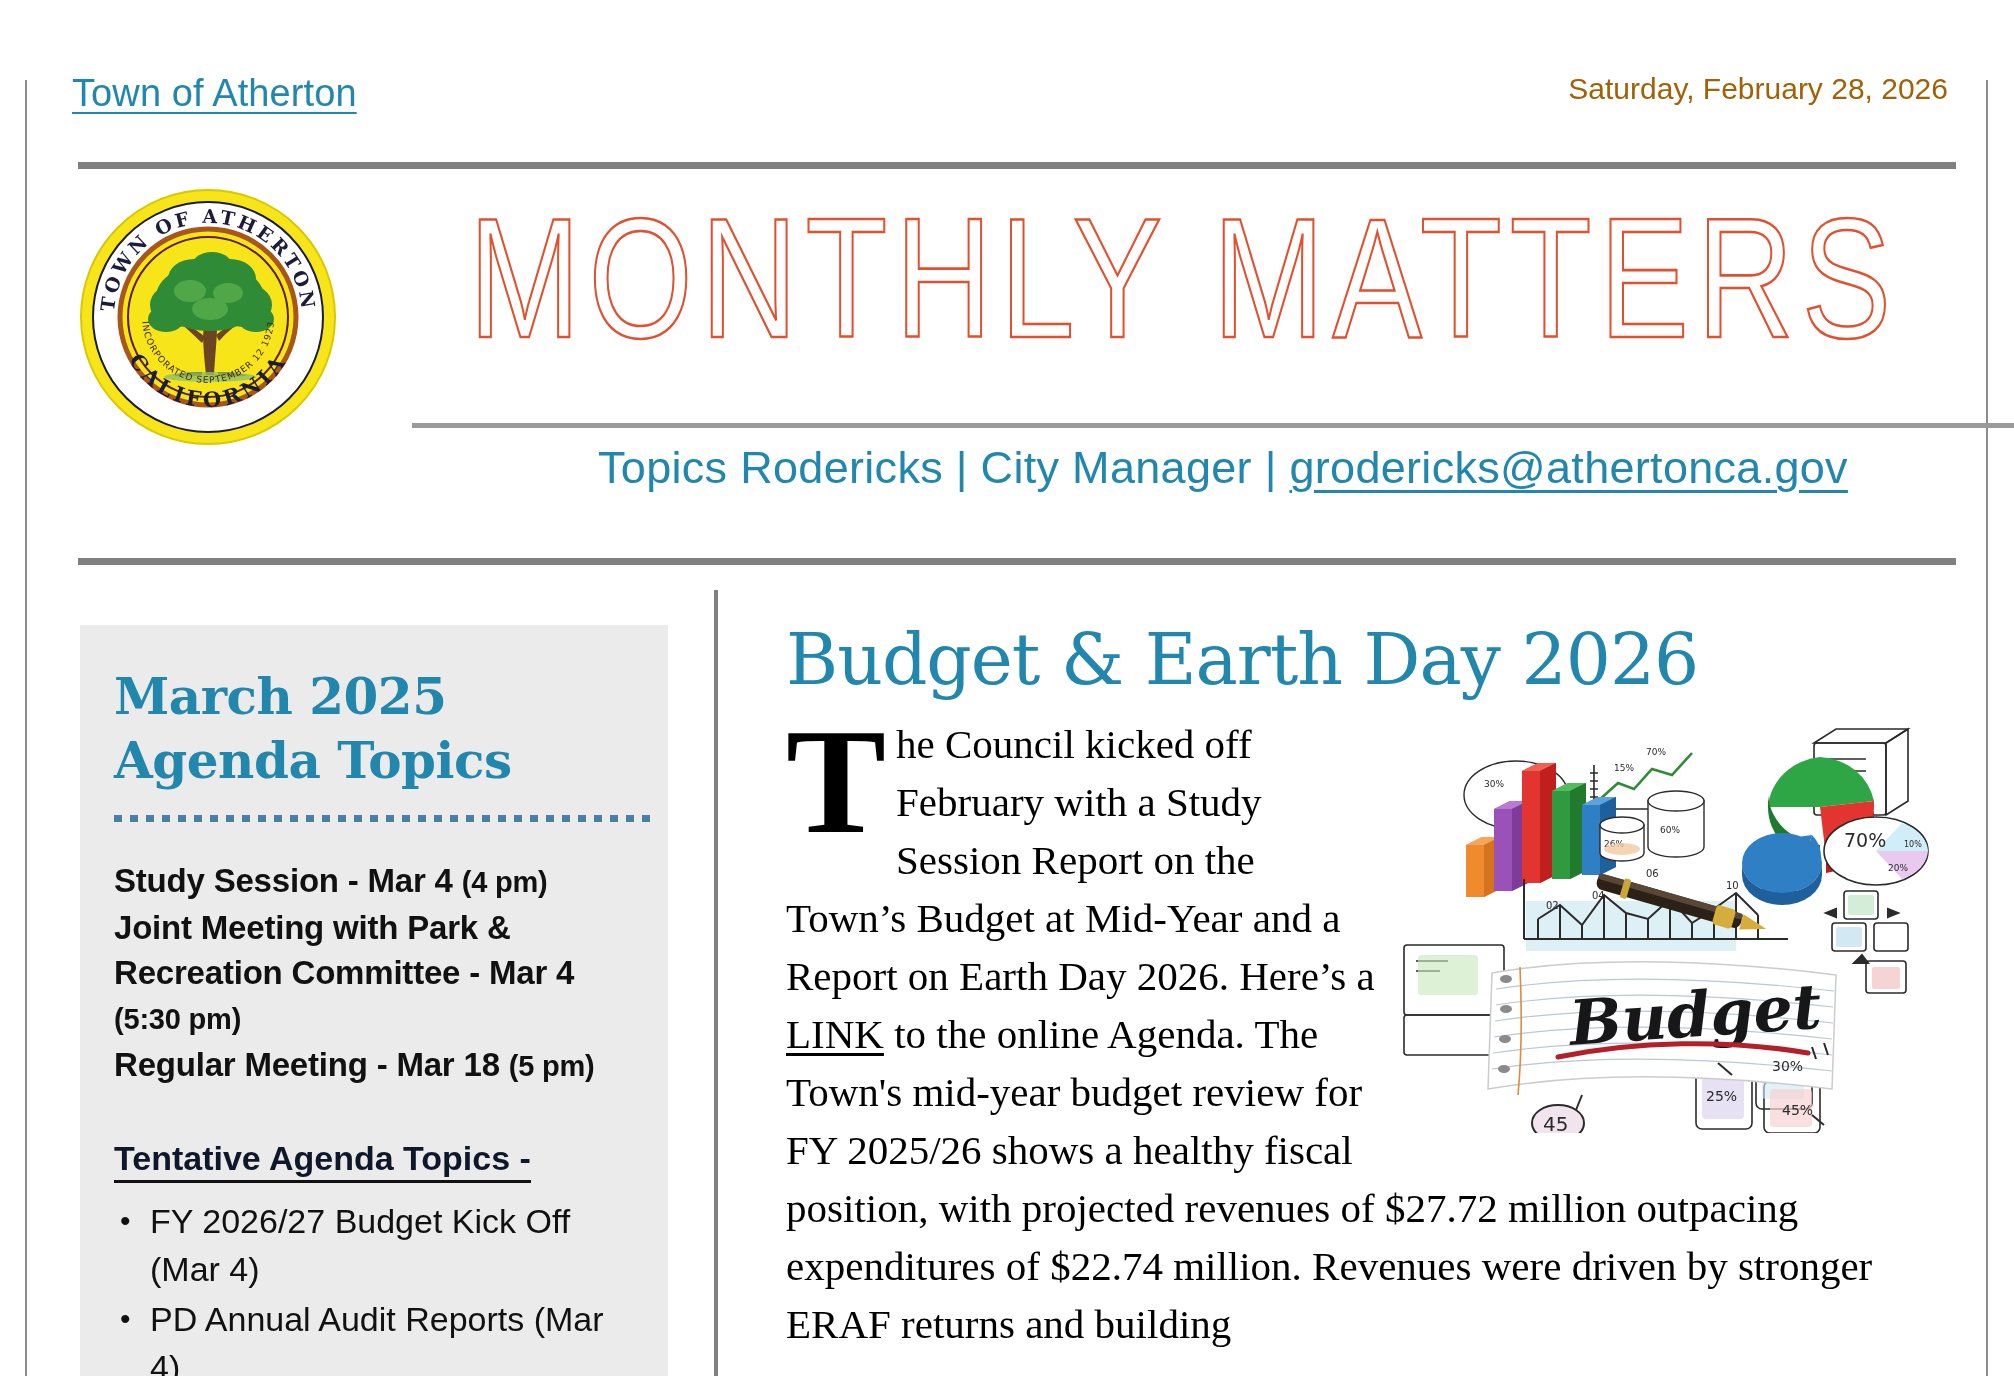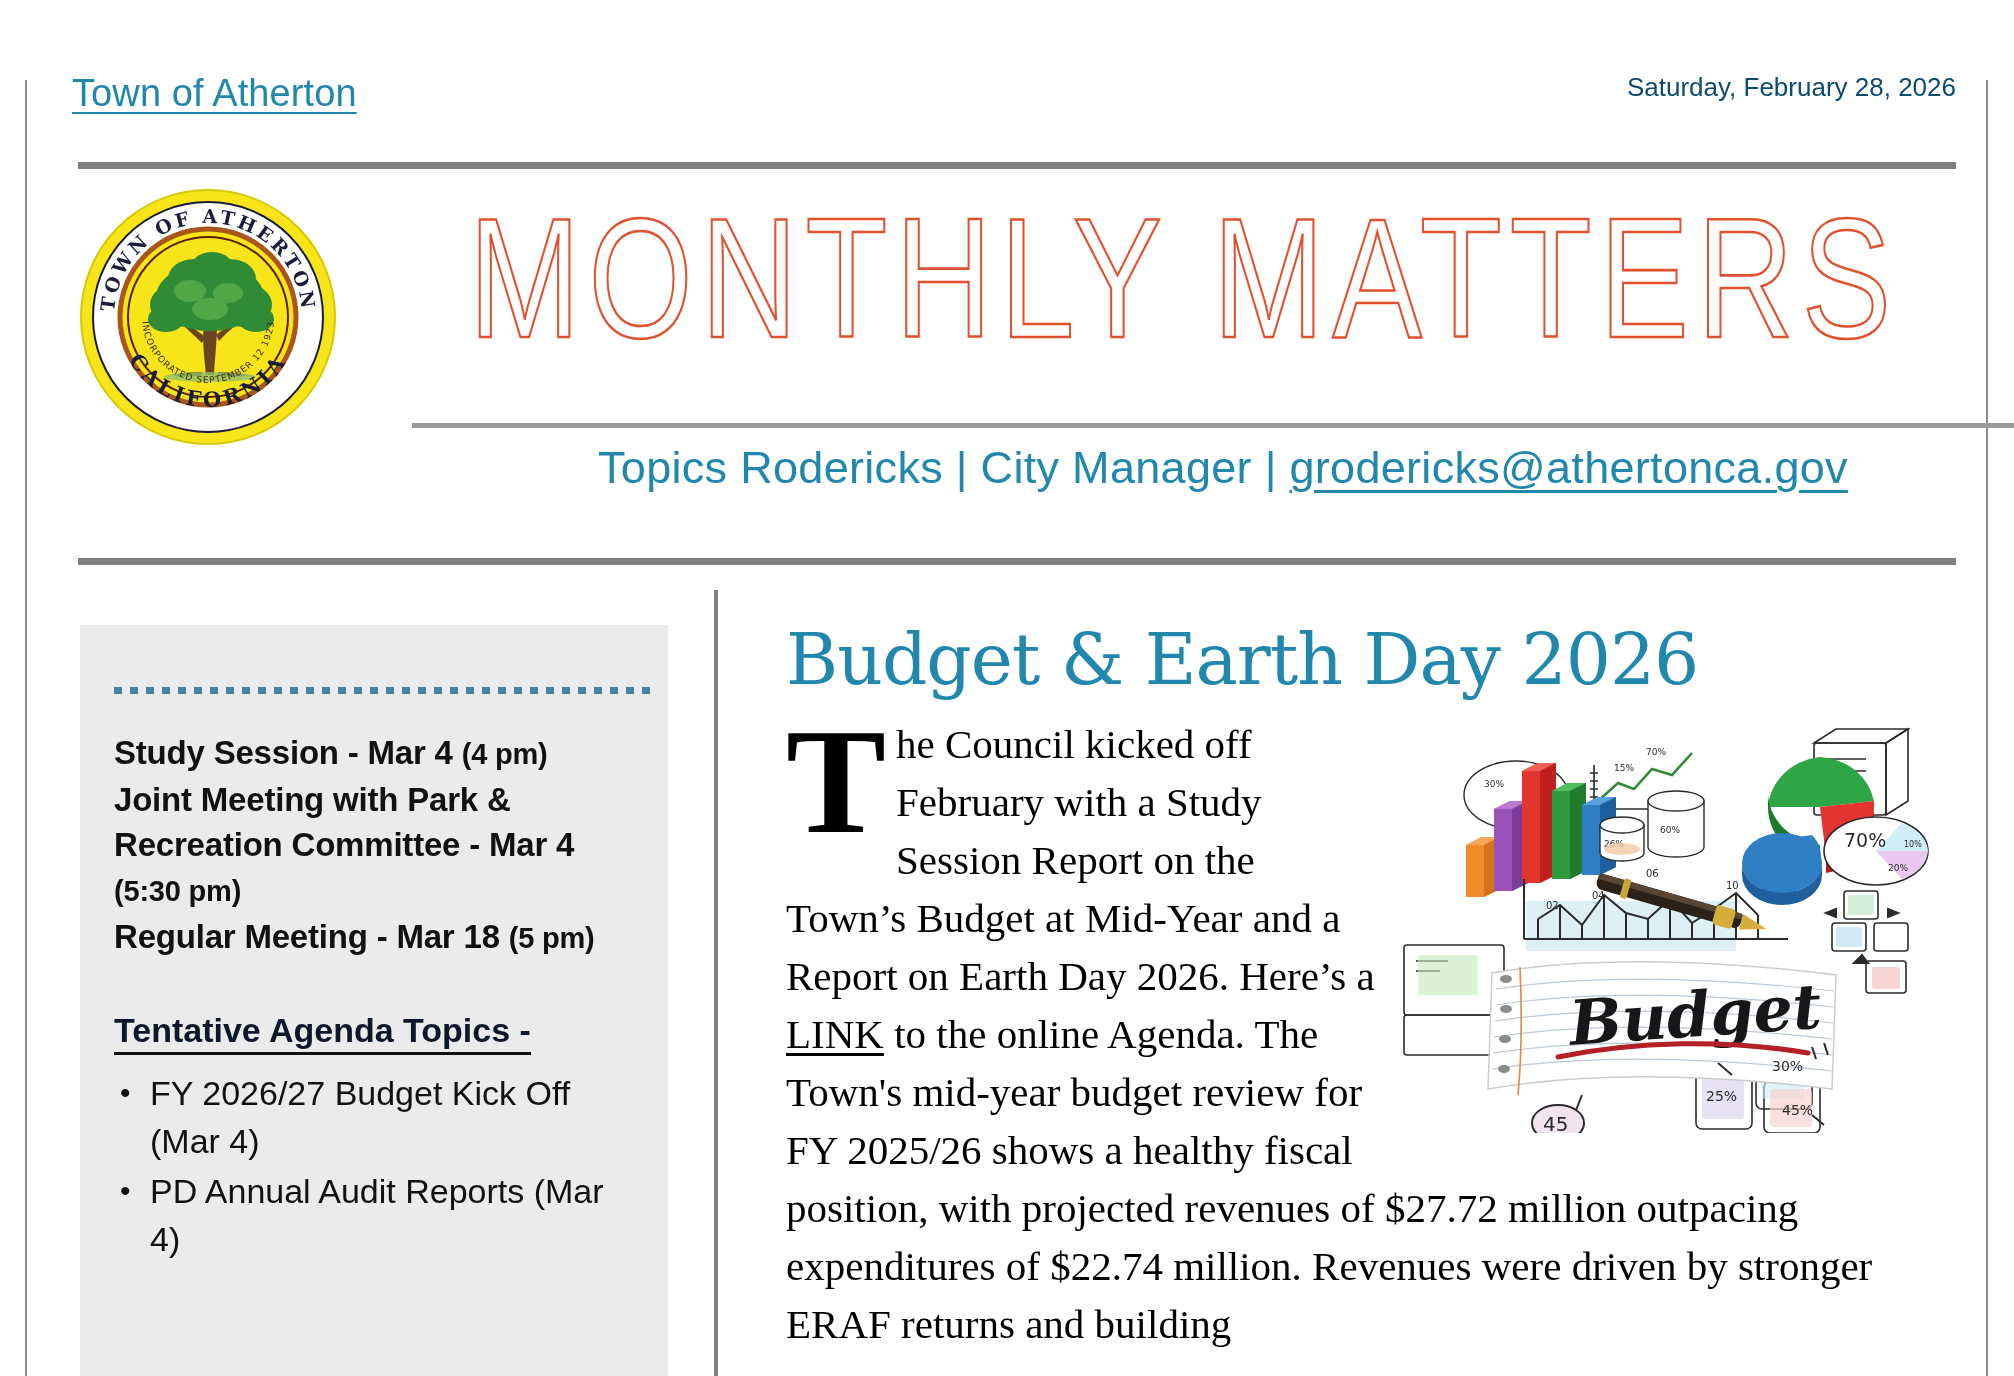--- a/index.html
+++ b/index.html
@@ -46,23 +46,23 @@
     color: #2187ac;
     text-decoration: underline;
     text-underline-offset: 6px;
     text-decoration-thickness: 2px;
     letter-spacing: 0.1px;
     white-space: nowrap;
     cursor: pointer;
   }
   .topbar-date {
     position: absolute;
-    right: 4px; top: 0;
-    font-size: 26px;
-    color: #0c4a6e;
+    right: 12px; top: 0;
+    font-size: 30px;
+    color: #a16207;
     white-space: nowrap;
   }
 
   .rule-thick-top {
     position: absolute;
     left: 78px; top: 162px;
     width: 1878px; height: 7px;
     background: #808080;
   }
 
@@ -342,20 +342,24 @@
       <span class="sep">|</span>
       <a href="#">grodericks@athertonca.gov</a>
     </div>
   </div>
 
   <div class="rule-thick-bottom"></div>
 
   <div class="col-divider"></div>
 
   <div class="sidebar">
+    <div class="sidebar-title">
+      <div>March 2025</div>
+      <div>Agenda Topics</div>
+    </div>
 
     <div class="dotted-divider"></div>
 
     <div class="meeting-list">
       <div>
         <span>Study Session - Mar 4</span>
         <span class="time">(4 pm)</span>
       </div>
       <div>
         <span>Joint Meeting with Park &amp; Recreation Committee - Mar 4</span>

